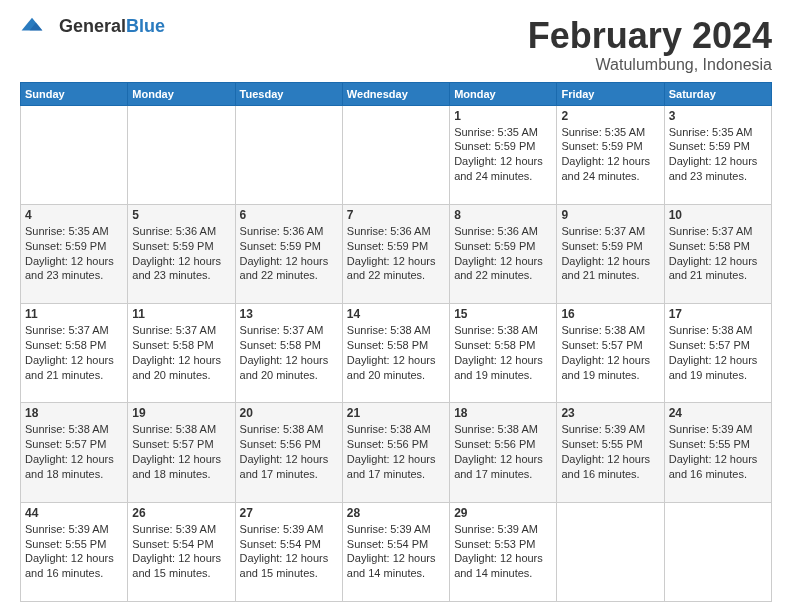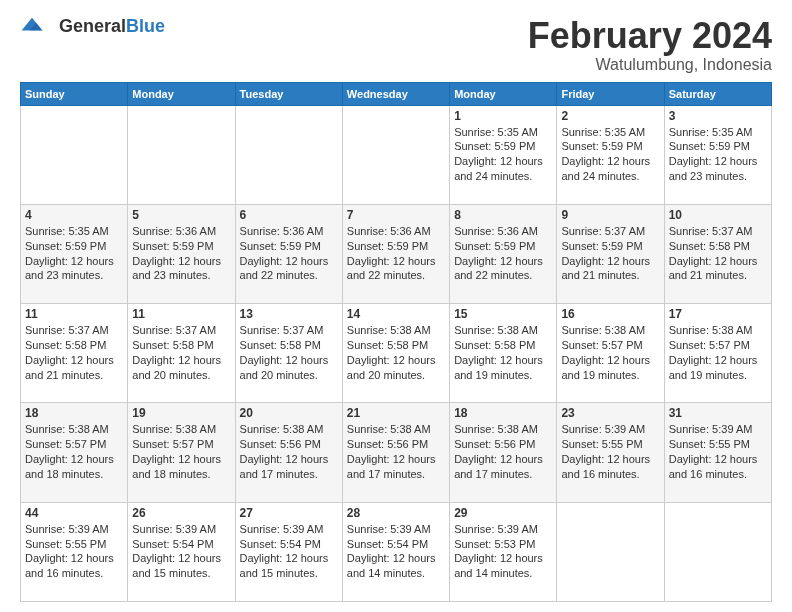--- a/index.html
+++ b/index.html
@@ -298,21 +298,21 @@
 and 17 minutes.</div>
           </td>
           <td>
             <span class="day-num">23</span>
             <div class="day-info" style="white-space: pre-line;">Sunrise: 5:39 AM
 Sunset: 5:55 PM
 Daylight: 12 hours
 and 16 minutes.</div>
           </td>
           <td>
-            <span class="day-num">31</span>
+            <span class="day-num">24</span>
             <div class="day-info" style="white-space: pre-line;">Sunrise: 5:39 AM
 Sunset: 5:55 PM
 Daylight: 12 hours
 and 16 minutes.</div>
           </td>
         </tr>
         <tr>
           <td>
             <span class="day-num">44</span>
             <div class="day-info" style="white-space: pre-line;">Sunrise: 5:39 AM

